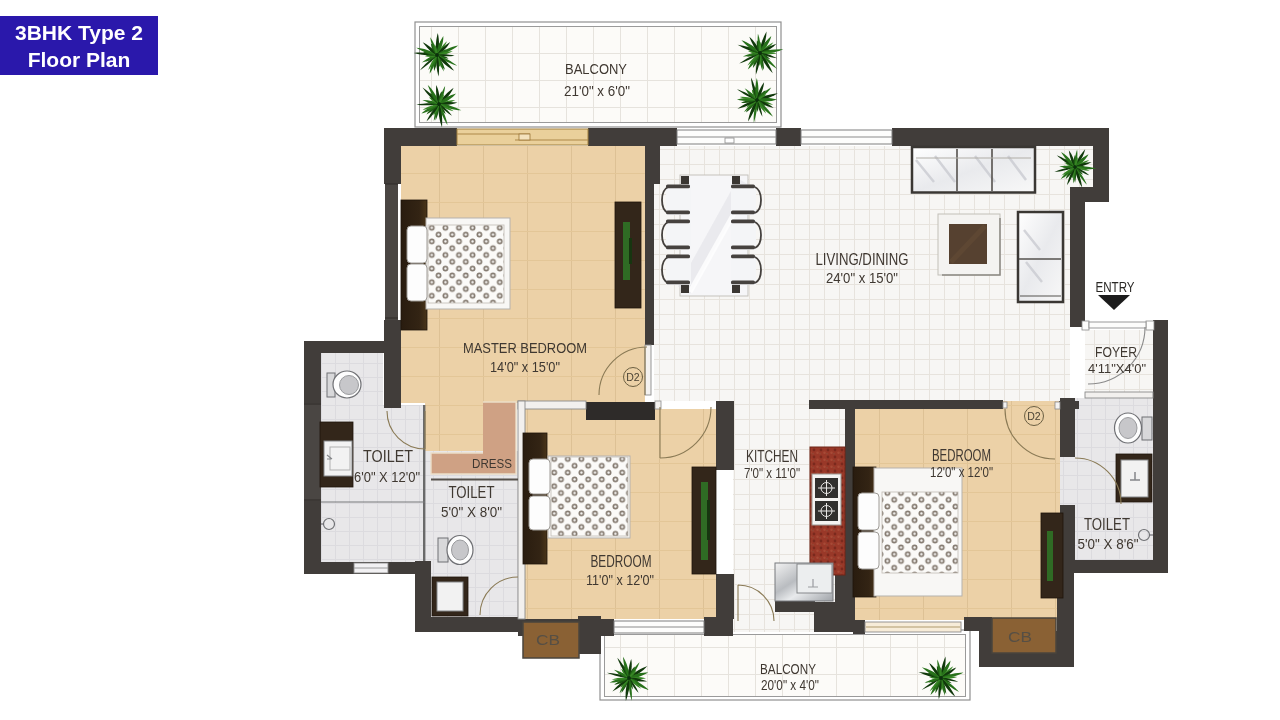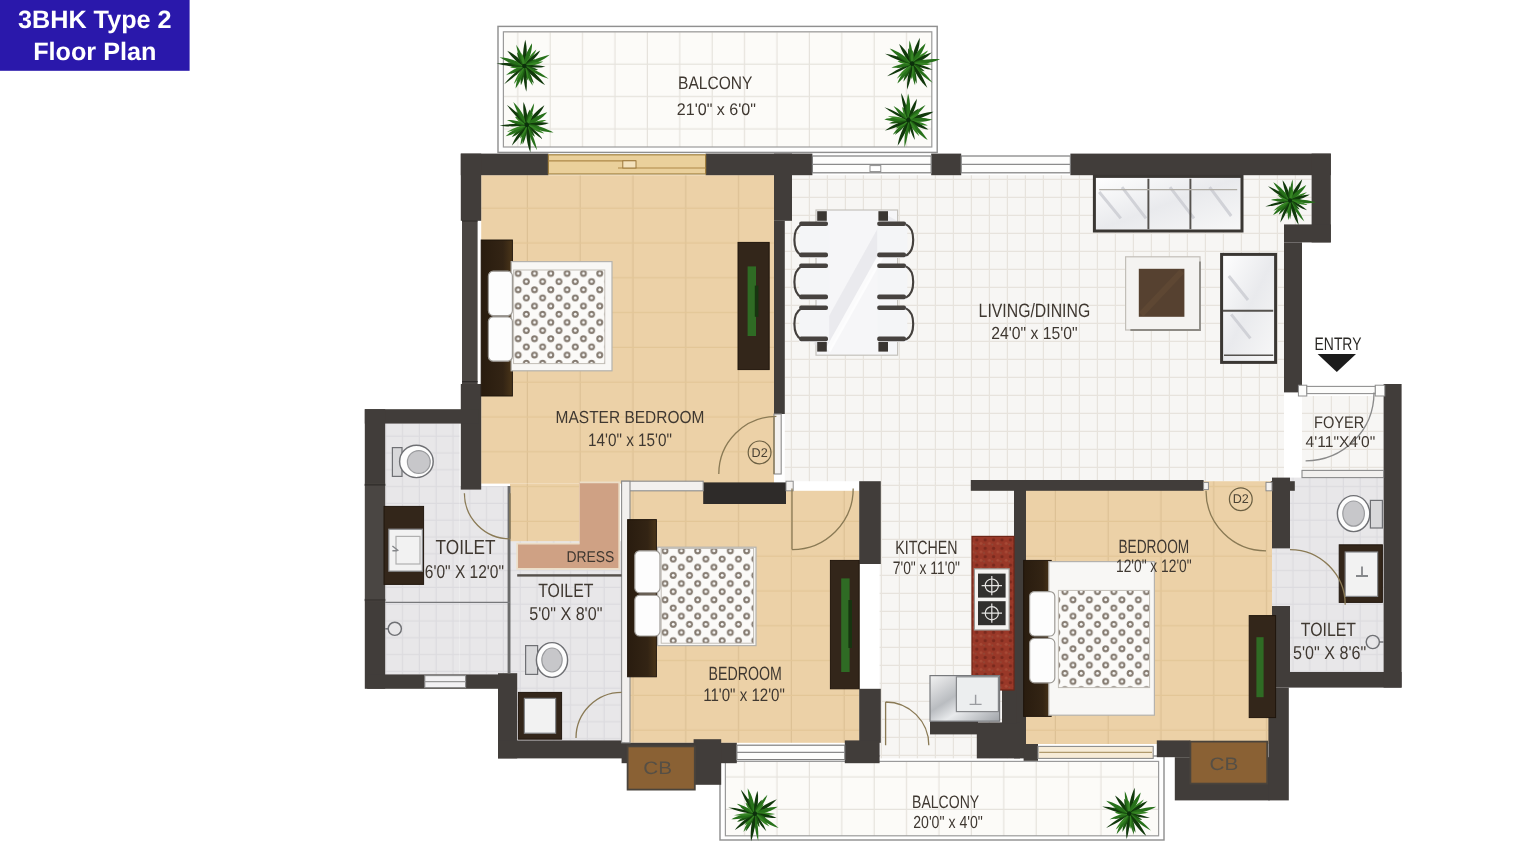--- a/index.html
+++ b/index.html
@@ -1,17 +1,17 @@
 <!DOCTYPE html>
 <html><head>
 <meta charset="utf-8">
 <style>
 html,body{margin:0;padding:0;background:#ffffff;}
 .page{position:relative;width:1280px;height:720px;overflow:hidden;background:#fff;font-family:"Liberation Sans",sans-serif;}
-.badge{position:absolute;left:0;top:0;width:158px;height:59px;background:#2a18ab;color:#fff;font-weight:bold;font-size:21px;text-align:center;line-height:27px;padding-top:3px;box-sizing:border-box;}
+.badge{position:absolute;left:0;top:16px;width:158px;height:59px;background:#2a18ab;color:#fff;font-weight:bold;font-size:21px;text-align:center;line-height:27px;padding-top:3px;box-sizing:border-box;}
 svg{position:absolute;left:0;top:0;}
 </style>
 </head>
 <body>
 <div class="page">
 <svg width="1280" height="720" viewBox="0 0 1280 720">
 <defs>
 <pattern id="pTile" width="15" height="15" patternUnits="userSpaceOnUse">
   <rect width="15" height="15" fill="#f7f6f4"></rect>
   <path d="M14.5,0 V15 M0,14.5 H15" stroke="#e7e3dd" stroke-width="1"></path>

